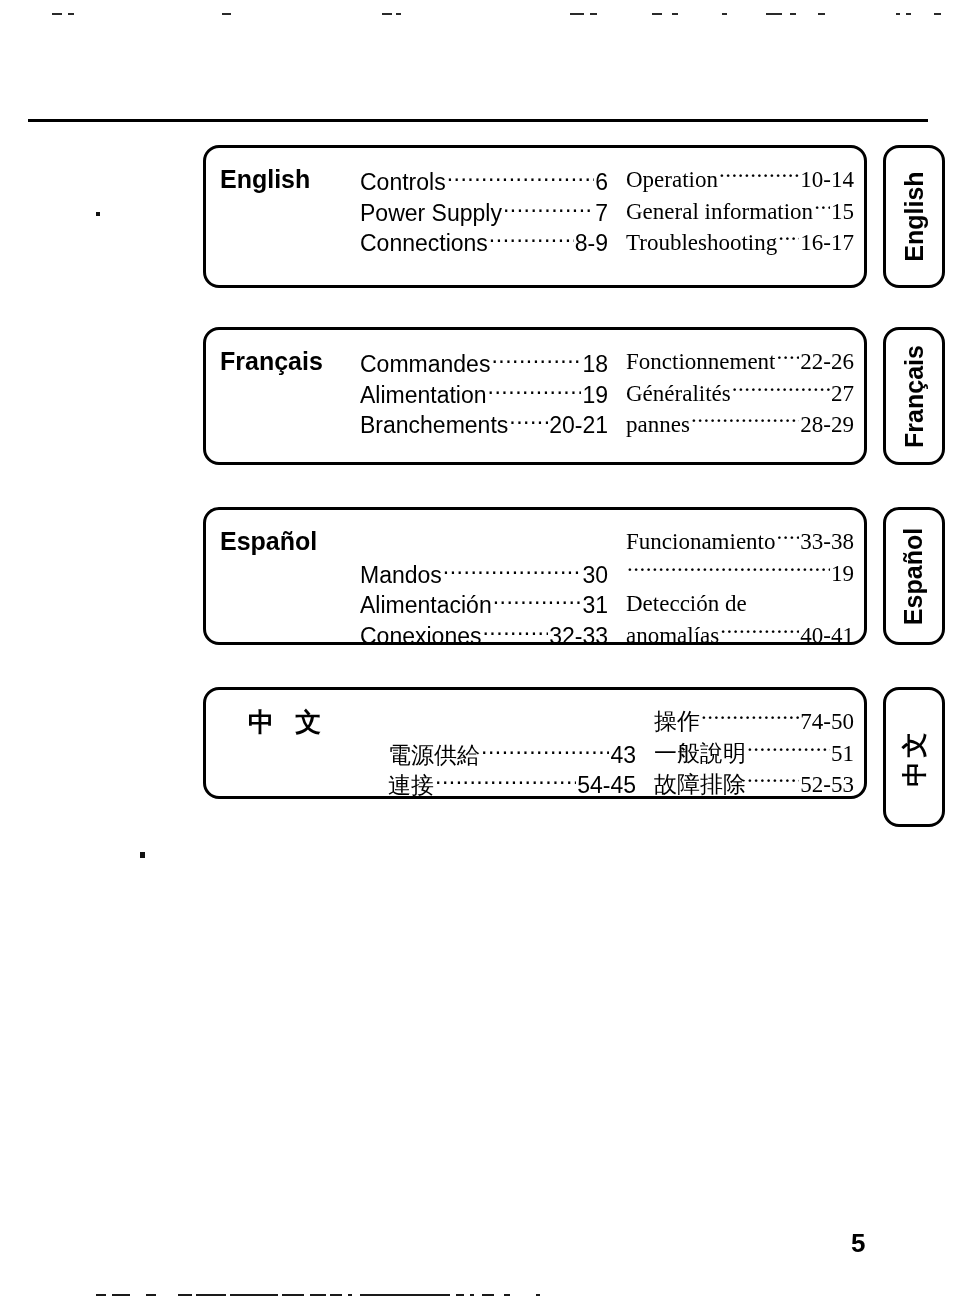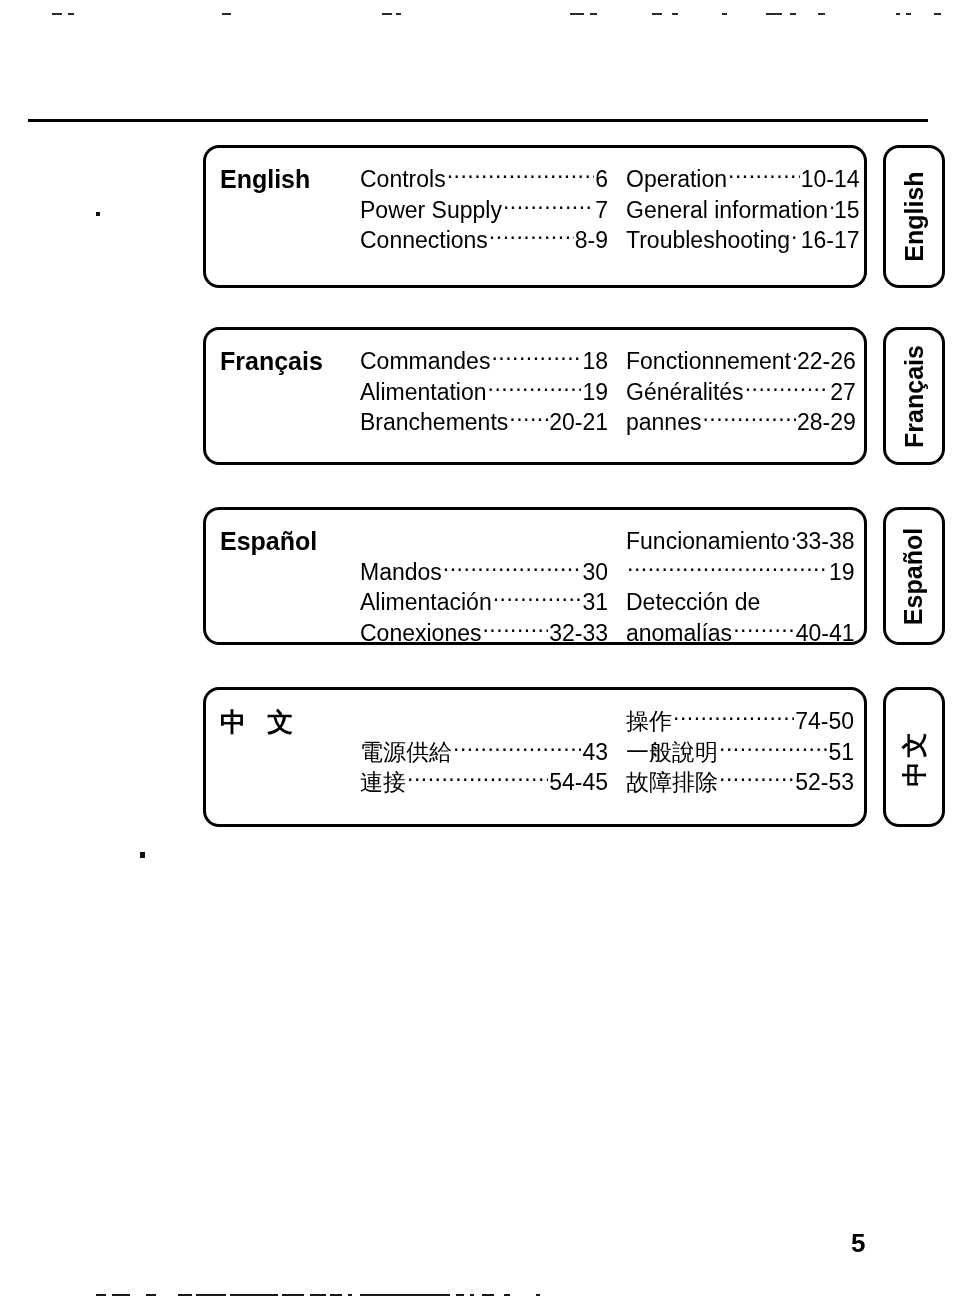--- a/index.html
+++ b/index.html
@@ -99,21 +99,21 @@
     display: flex;
     flex: 1 1 auto;
     gap: 18px;
     align-items: flex-end;
   }
   .toc-col {
     flex: 1 1 0;
     min-width: 0;
   }
   .toc-col.col-left { flex: 0 0 248px; }
-  .toc-col.col-right { flex: 1 1 auto; }
+  .toc-col.col-right { flex: 1 1 auto; font-family: Liberation Serif, serif; }
 
   .toc-entry {
     display: flex;
     align-items: baseline;
     font-size: 23px;
     line-height: 1.33;
     white-space: nowrap;
     font-stretch: condensed;
   }
   .toc-label {
@@ -343,21 +343,21 @@
         </div>
       </div>
     </div>
   </div>
 </div>
 <div class="side-tab" style="top:507px;height:138px;">
   <span class="side-tab-label">Español</span>
 </div>
 
 <div class="lang-block" style="top:687px;">
-  <div class="main-box" style="height:140px;">
+  <div class="main-box" style="height:112px;padding-left:28px;">
     <div class="box-inner">
       <div class="lang-name cjk">中 文</div>
       <div class="toc-cols">
         <div class="toc-col col-left">
           <div class="toc-entry">
             <span class="toc-label">電源供給</span>
             <span class="toc-leader"></span>
             <span class="toc-page">43</span>
           </div>
           <div class="toc-entry">

